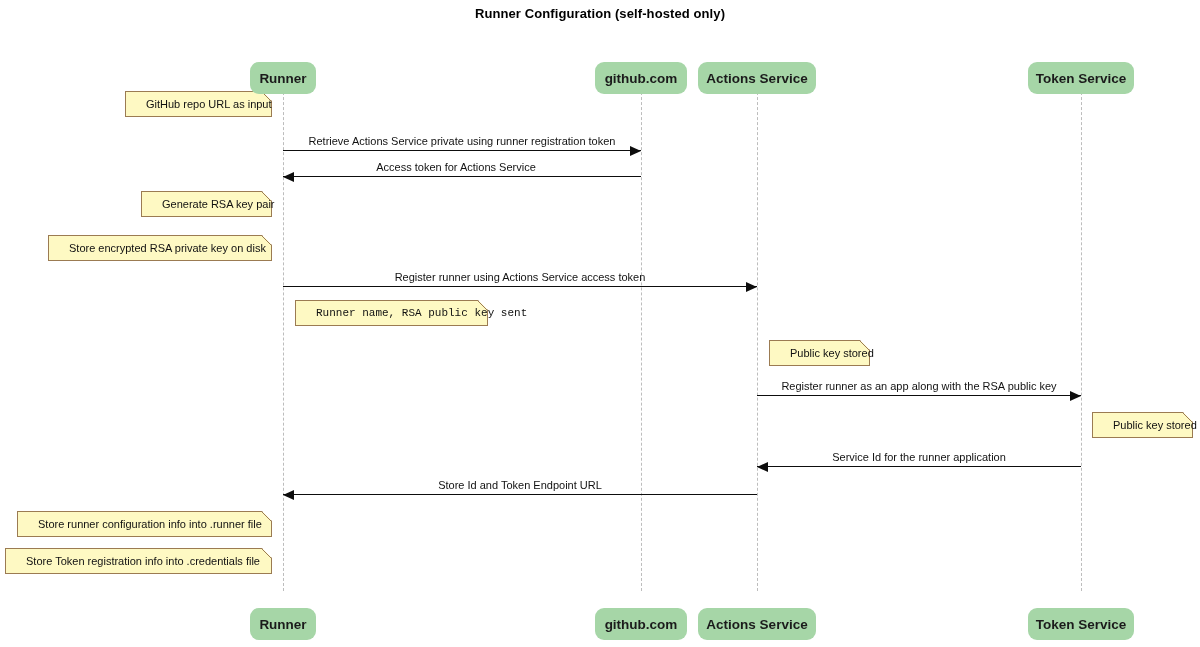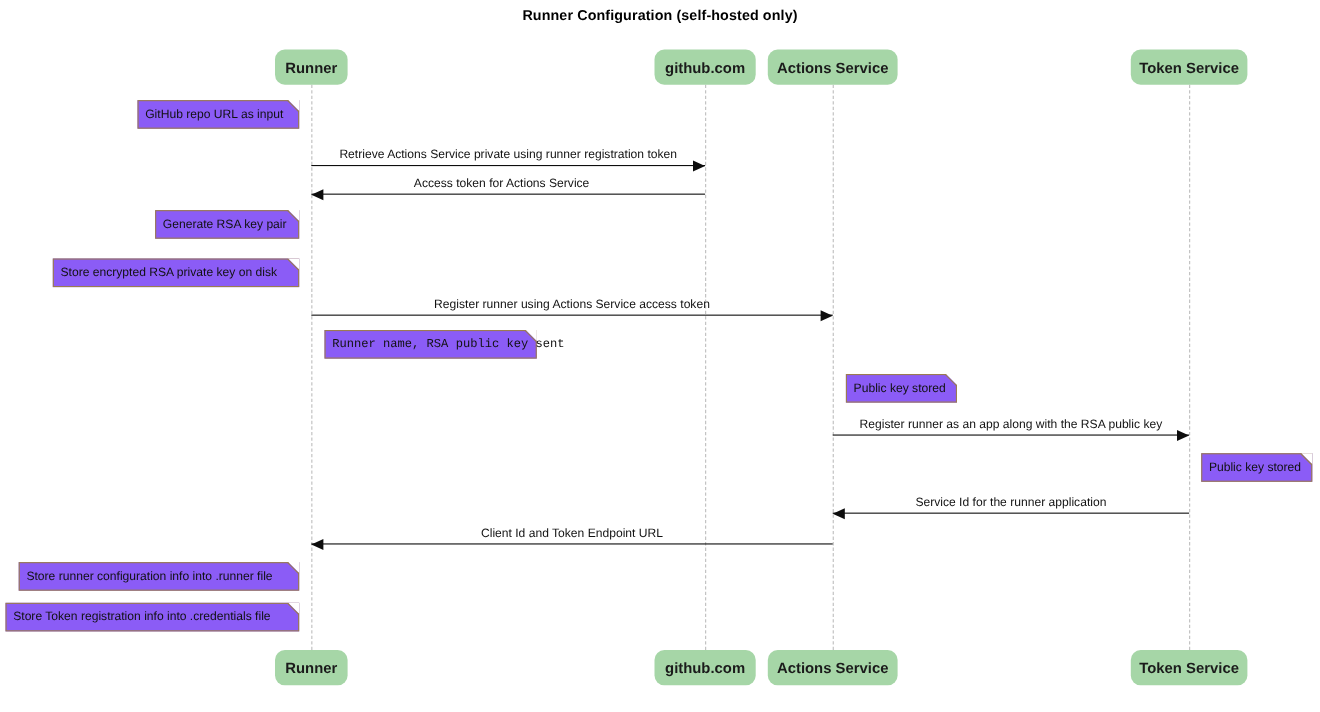--- a/index.html
+++ b/index.html
@@ -44,20 +44,21 @@
     background: #a6d6a7;
     border-radius: 9px;
     display: flex;
     align-items: center;
     justify-content: center;
     font-size: 13.5px;
     font-weight: bold;
     color: #1b1b1b;
     white-space: nowrap;
     padding: 0 12px;
+    margin-top: 17px;
   }
   
   .msg {
     position: absolute;
     height: 0;
     border-top: 1.2px solid #0d0d0d;
   }
   .msg-label {
     position: absolute;
     font-size: 11px;
@@ -76,27 +77,27 @@
   .arrow-head.right {
     border-left: 11px solid #0d0d0d;
   }
   .arrow-head.left {
     border-right: 11px solid #0d0d0d;
   }
   
   .note {
     position: absolute;
     box-sizing: border-box;
-    background: #8b5cf6;
+    background: #fef9c3;
     border: 1px solid #9b7b52;
     font-size: 11px;
     color: #111111;
     display: flex;
     align-items: center;
-    padding: 0 6px;
+    padding: 0 20px;
     height: 26px;
     white-space: nowrap;
   }
   .note .fold {
     position: absolute;
     top: -1px;
     right: -1px;
     width: 0;
     height: 0;
     border-left: 10px solid transparent;
@@ -138,21 +139,21 @@
       <div class="arrow-head right" style="top: 281.5px; left: 746px;"></div>
       <div class="msg-label" style="left: 283px; width: 474px; top: 271px; text-align: center;">Register runner using Actions Service access token</div>
       <div class="msg" style="left: 757px; top: 395px; width: 324px;"></div>
       <div class="arrow-head right" style="top: 390.5px; left: 1070px;"></div>
       <div class="msg-label" style="left: 757px; width: 324px; top: 380px;">Register runner as an app along with the RSA public key</div>
       <div class="msg" style="left: 757px; top: 466px; width: 324px;"></div>
       <div class="arrow-head left" style="top: 461.5px; left: 757px;"></div>
       <div class="msg-label" style="left: 757px; width: 324px; top: 451px;">Service Id for the runner application</div>
       <div class="msg" style="left: 283px; top: 494px; width: 474px;"></div>
       <div class="arrow-head left" style="top: 489.5px; left: 283px;"></div>
-      <div class="msg-label" style="left: 283px; width: 474px; top: 479px;">Client Id and Token Endpoint URL</div>
+      <div class="msg-label" style="left: 283px; width: 474px; top: 479px;">Store Id and Token Endpoint URL</div>
     </div>
   <div id="layer-notes">
       <div class="note" style="top: 91px; width: 147px; left: 125px;">
         <span class="note-text">GitHub repo URL as input</span>
         <span class="fold"></span>
         <span class="fold-edge"><svg width="11" height="11" viewBox="0 0 11 11">
             <path d="M0.5,0.5 L10.5,10.5" stroke="#9b7b52" stroke-width="1" fill="none"></path>
           </svg></span>
       </div>
       <div class="note" style="top: 191px; width: 131px; left: 141px;">

